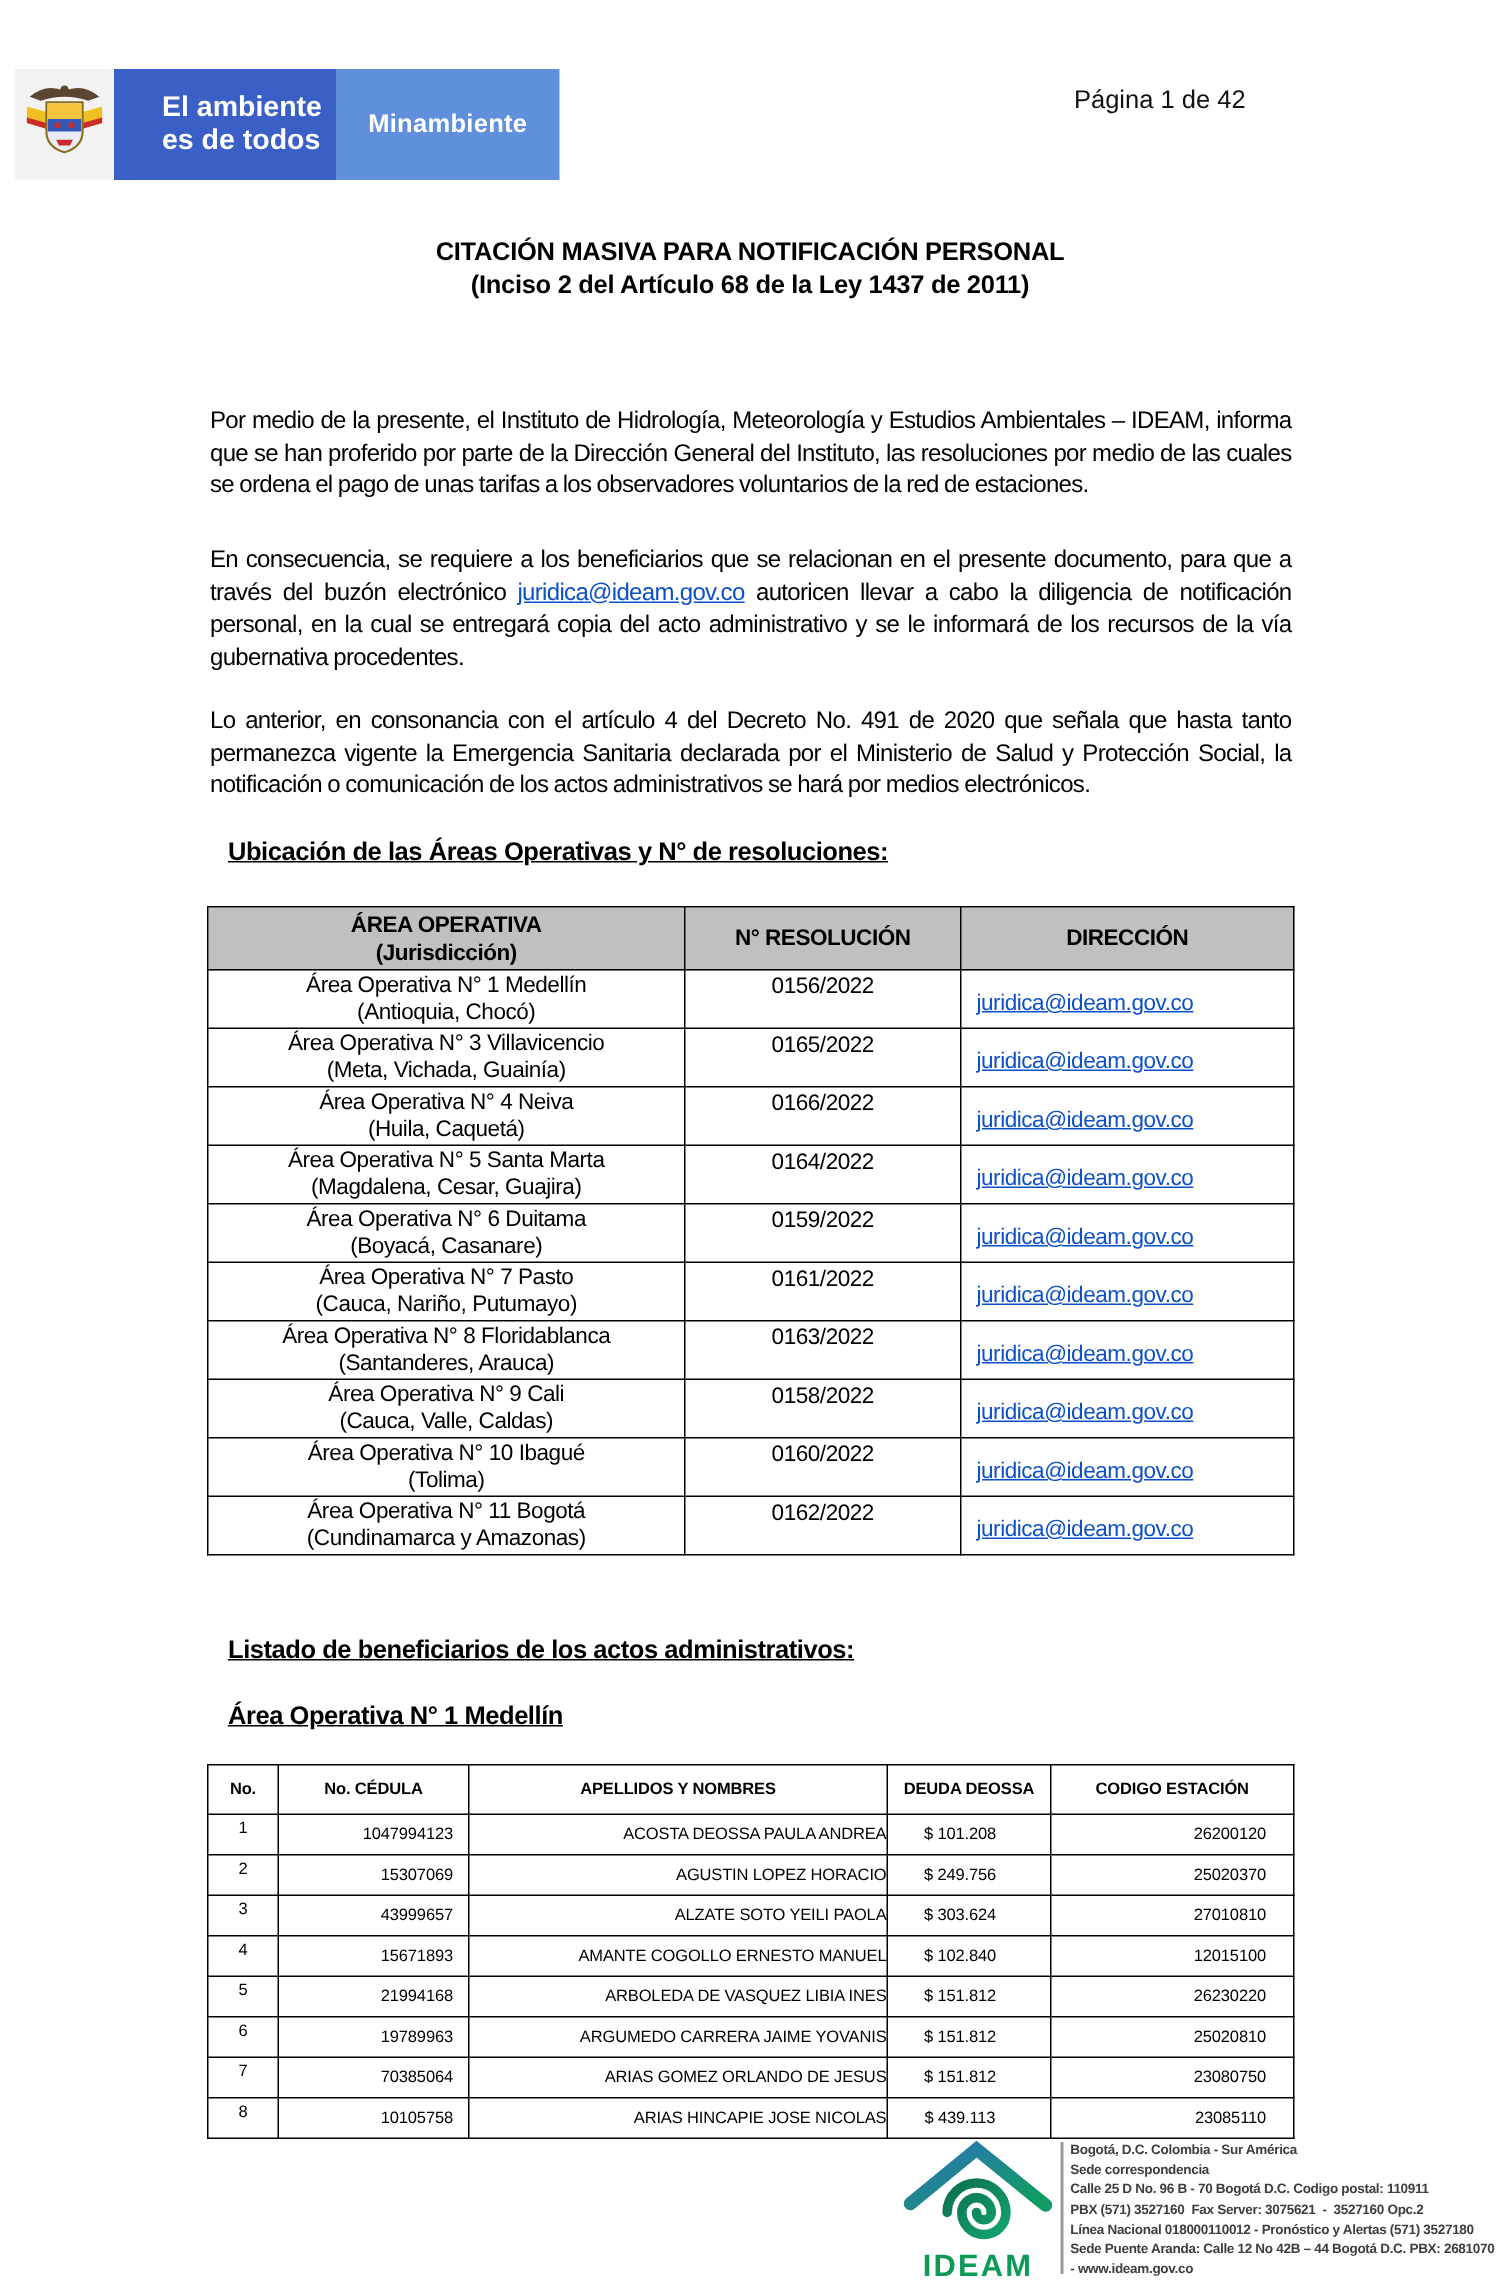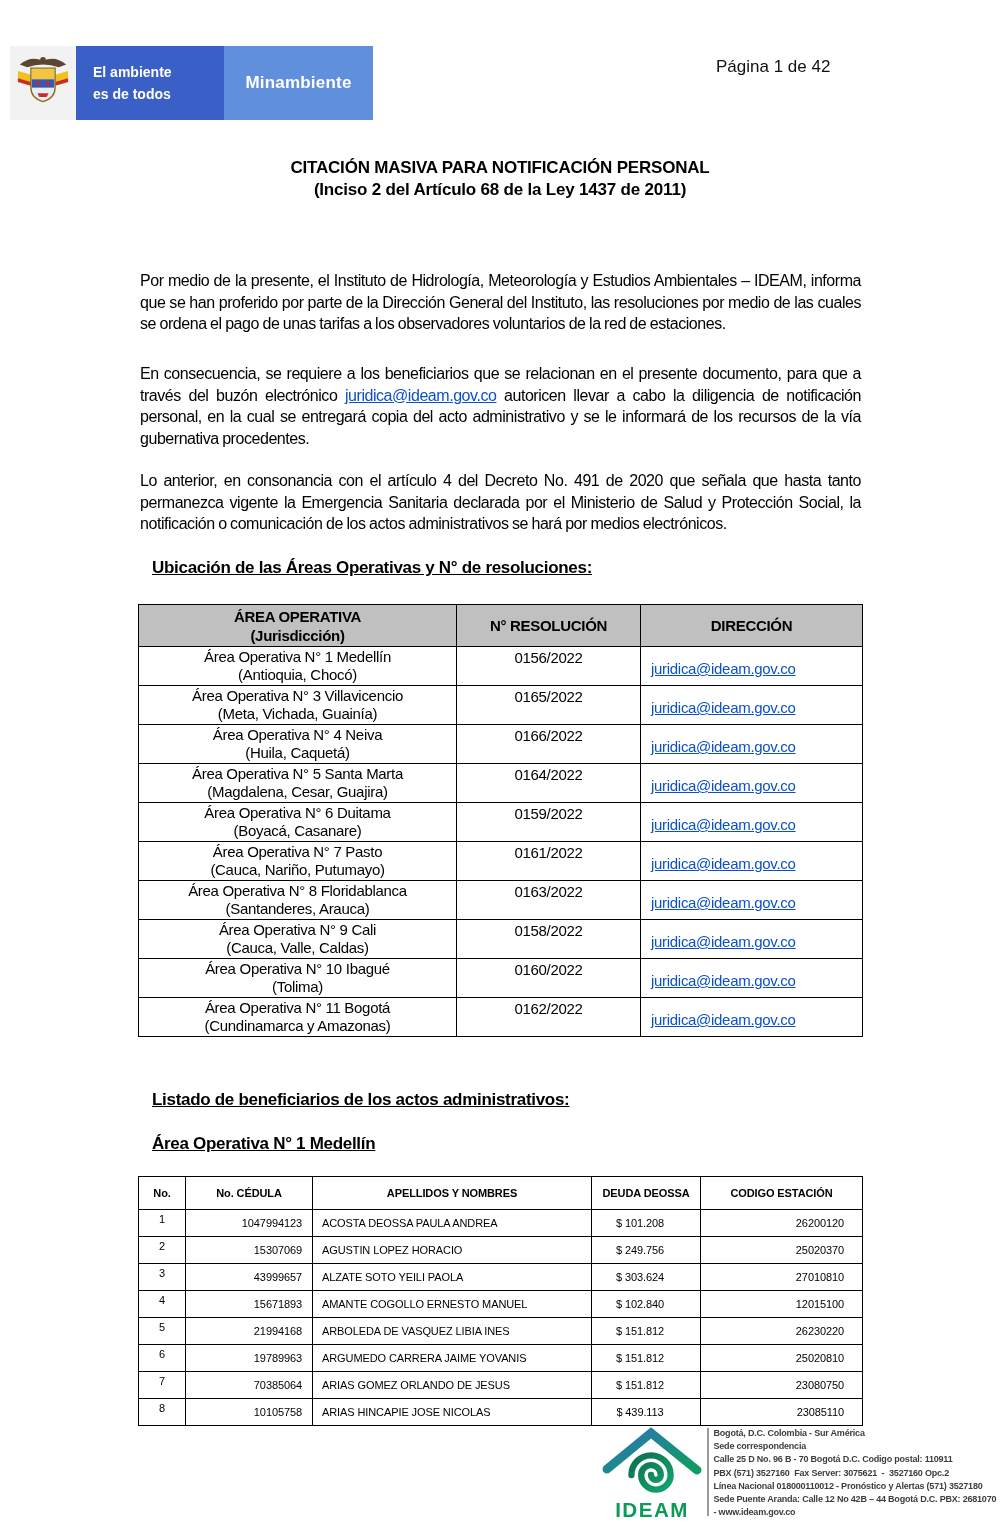--- a/index.html
+++ b/index.html
@@ -6,22 +6,22 @@
   body { background:#ffffff; }
   .page {
     position:relative; width:1000px; height:1528px; background:#fff;
     font-family:"Liberation Sans", sans-serif; color:#000; overflow:hidden;
   }
 
   
   .brand-strip { position:absolute; left:10px; top:46px; height:74px; display:flex; }
   .coat-box { width:66px; background:#f2f2f2; display:flex; align-items:center; justify-content:center; }
   .brand-primary {
-    width:148px; background:#3a5fc6; color:#fff; font-weight:bold; font-size:14px;
-    line-height:22px; display:flex; flex-direction:column; justify-content:center; padding-left:17px;
+    width:148px; background:#3a5fc6; color:#fff; font-weight:bold; font-size:19px;
+    line-height:22px; display:flex; flex-direction:column; justify-content:center; padding-left:32px;
   }
   .brand-secondary {
     width:149px; background:#6090dc; color:#fff; font-weight:bold; font-size:17px;
     display:flex; align-items:center; justify-content:center; letter-spacing:0.2px;
   }
   .page-num { position:absolute; top:57px; left:716px; font-size:17px; color:#111; }
 
   
   .doc-title { position:absolute; top:157px; left:0; width:1000px; text-align:center;
     font-weight:bold; font-size:17px; line-height:22px; letter-spacing:-0.2px; }
@@ -50,21 +50,21 @@
   .cell-dir  { padding-left:10px; vertical-align:middle; padding-top:5px; font-size:15.5px; }
 
   
   .benef-table { position:absolute; left:138px; top:1176px; width:724px; }
   .benef-table th, .benef-table td { border:1.2px solid #000; }
   .benef-table thead th { font-size:11px; font-weight:bold; height:33px; text-align:center;
     background:#fff; letter-spacing:-0.1px; }
   .benef-table tbody td { font-size:11px; height:27px; letter-spacing:-0.1px; }
   .b-no  { text-align:center; font-size:12px; vertical-align:top; padding-top:3px; }
   .b-ced { text-align:right; padding-right:10px; }
-  .b-nom { text-align:left;  padding-left:9px;margin-top:45px; }
+  .b-nom { text-align:right;  padding-left:9px;margin-top:45px; }
   .b-deu { text-align:center; padding-right:12px; }
   .b-cod { text-align:right; padding-right:18px; }
 
   
   .footer { position:absolute; left:600px; top:1424px; display:flex; align-items:flex-start; }
   .footer-logo { width:104px; height:98px; }
   .footer-sep { width:1.5px; background:#9a9a9a; height:88px; margin:4px 5px 0 3px; }
   .footer-text { padding-top:3px; }
   .footer-text div { font-size:9px; font-weight:bold; line-height:13.2px; color:#3d3d3d;
     white-space:pre; letter-spacing:-0.2px; }

